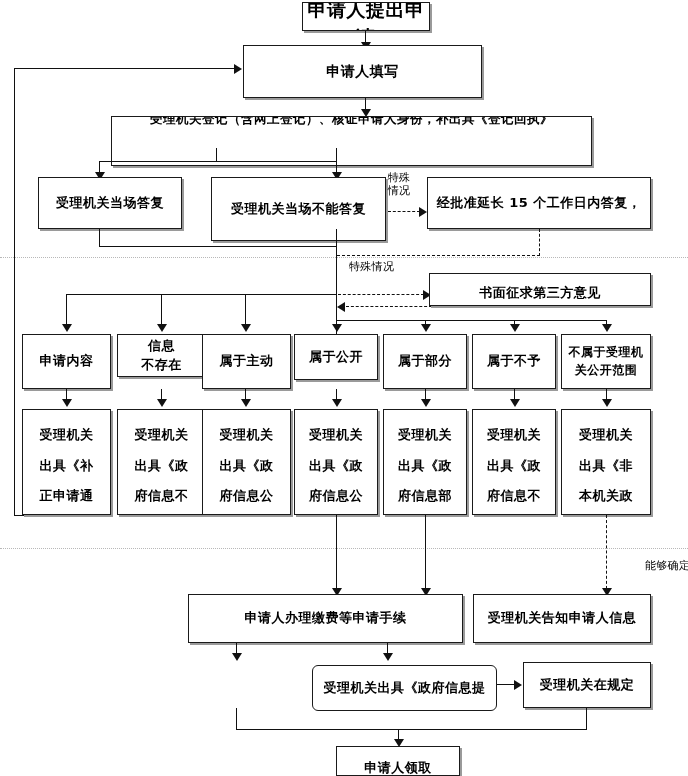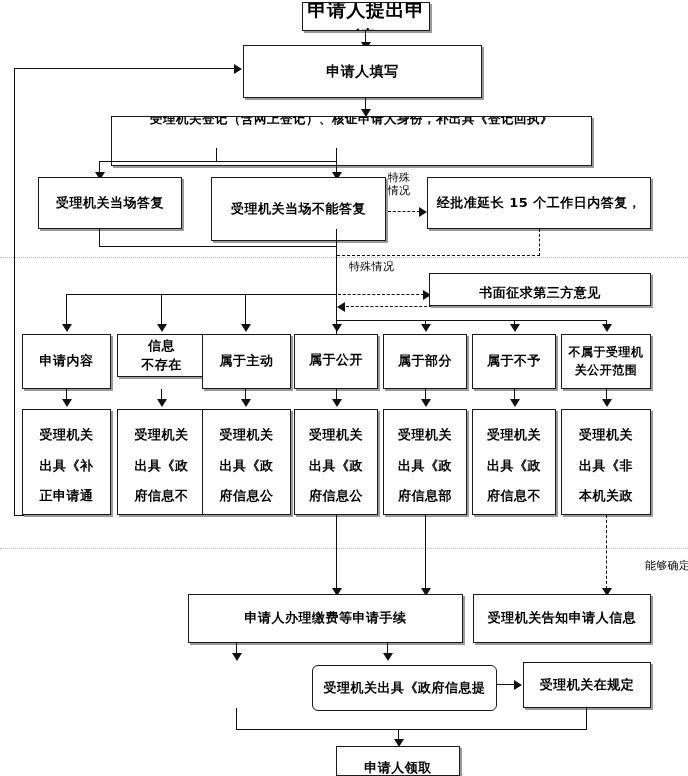--- a/index.html
+++ b/index.html
@@ -151,21 +151,21 @@
   <div class="box" style="left:22px;top:334px;width:89px;height:55px;font-size:13px;">
     <span class="txt">申请内容</span>
   </div>
   <div class="box" style="left:117px;top:334px;width:89px;height:43px;font-size:13px;white-space:pre-line;">
     <span class="txt" style="white-space:pre-line;">信息
 不存在</span>
   </div>
   <div class="box" style="left:202px;top:334px;width:89px;height:55px;font-size:13px;">
     <span class="txt">属于主动</span>
   </div>
-  <div class="box" style="left:294px;top:334px;width:84px;height:55px;font-size:13px;font-family:Liberation Mono, monospace;">
+  <div class="box" style="left:294px;top:334px;width:84px;height:46px;font-size:13px;">
     <span class="txt">属于公开</span>
   </div>
   <div class="box" style="left:383px;top:334px;width:84px;height:55px;font-size:13px;">
     <span class="txt">属于部分</span>
   </div>
   <div class="box" style="left:472px;top:334px;width:84px;height:55px;font-size:13px;">
     <span class="txt">属于不予</span>
   </div>
   <div class="box" style="left:561px;top:334px;width:90px;height:55px;font-size:12px;">
     <span class="txt" style="white-space:pre-line;">不属于受理机

